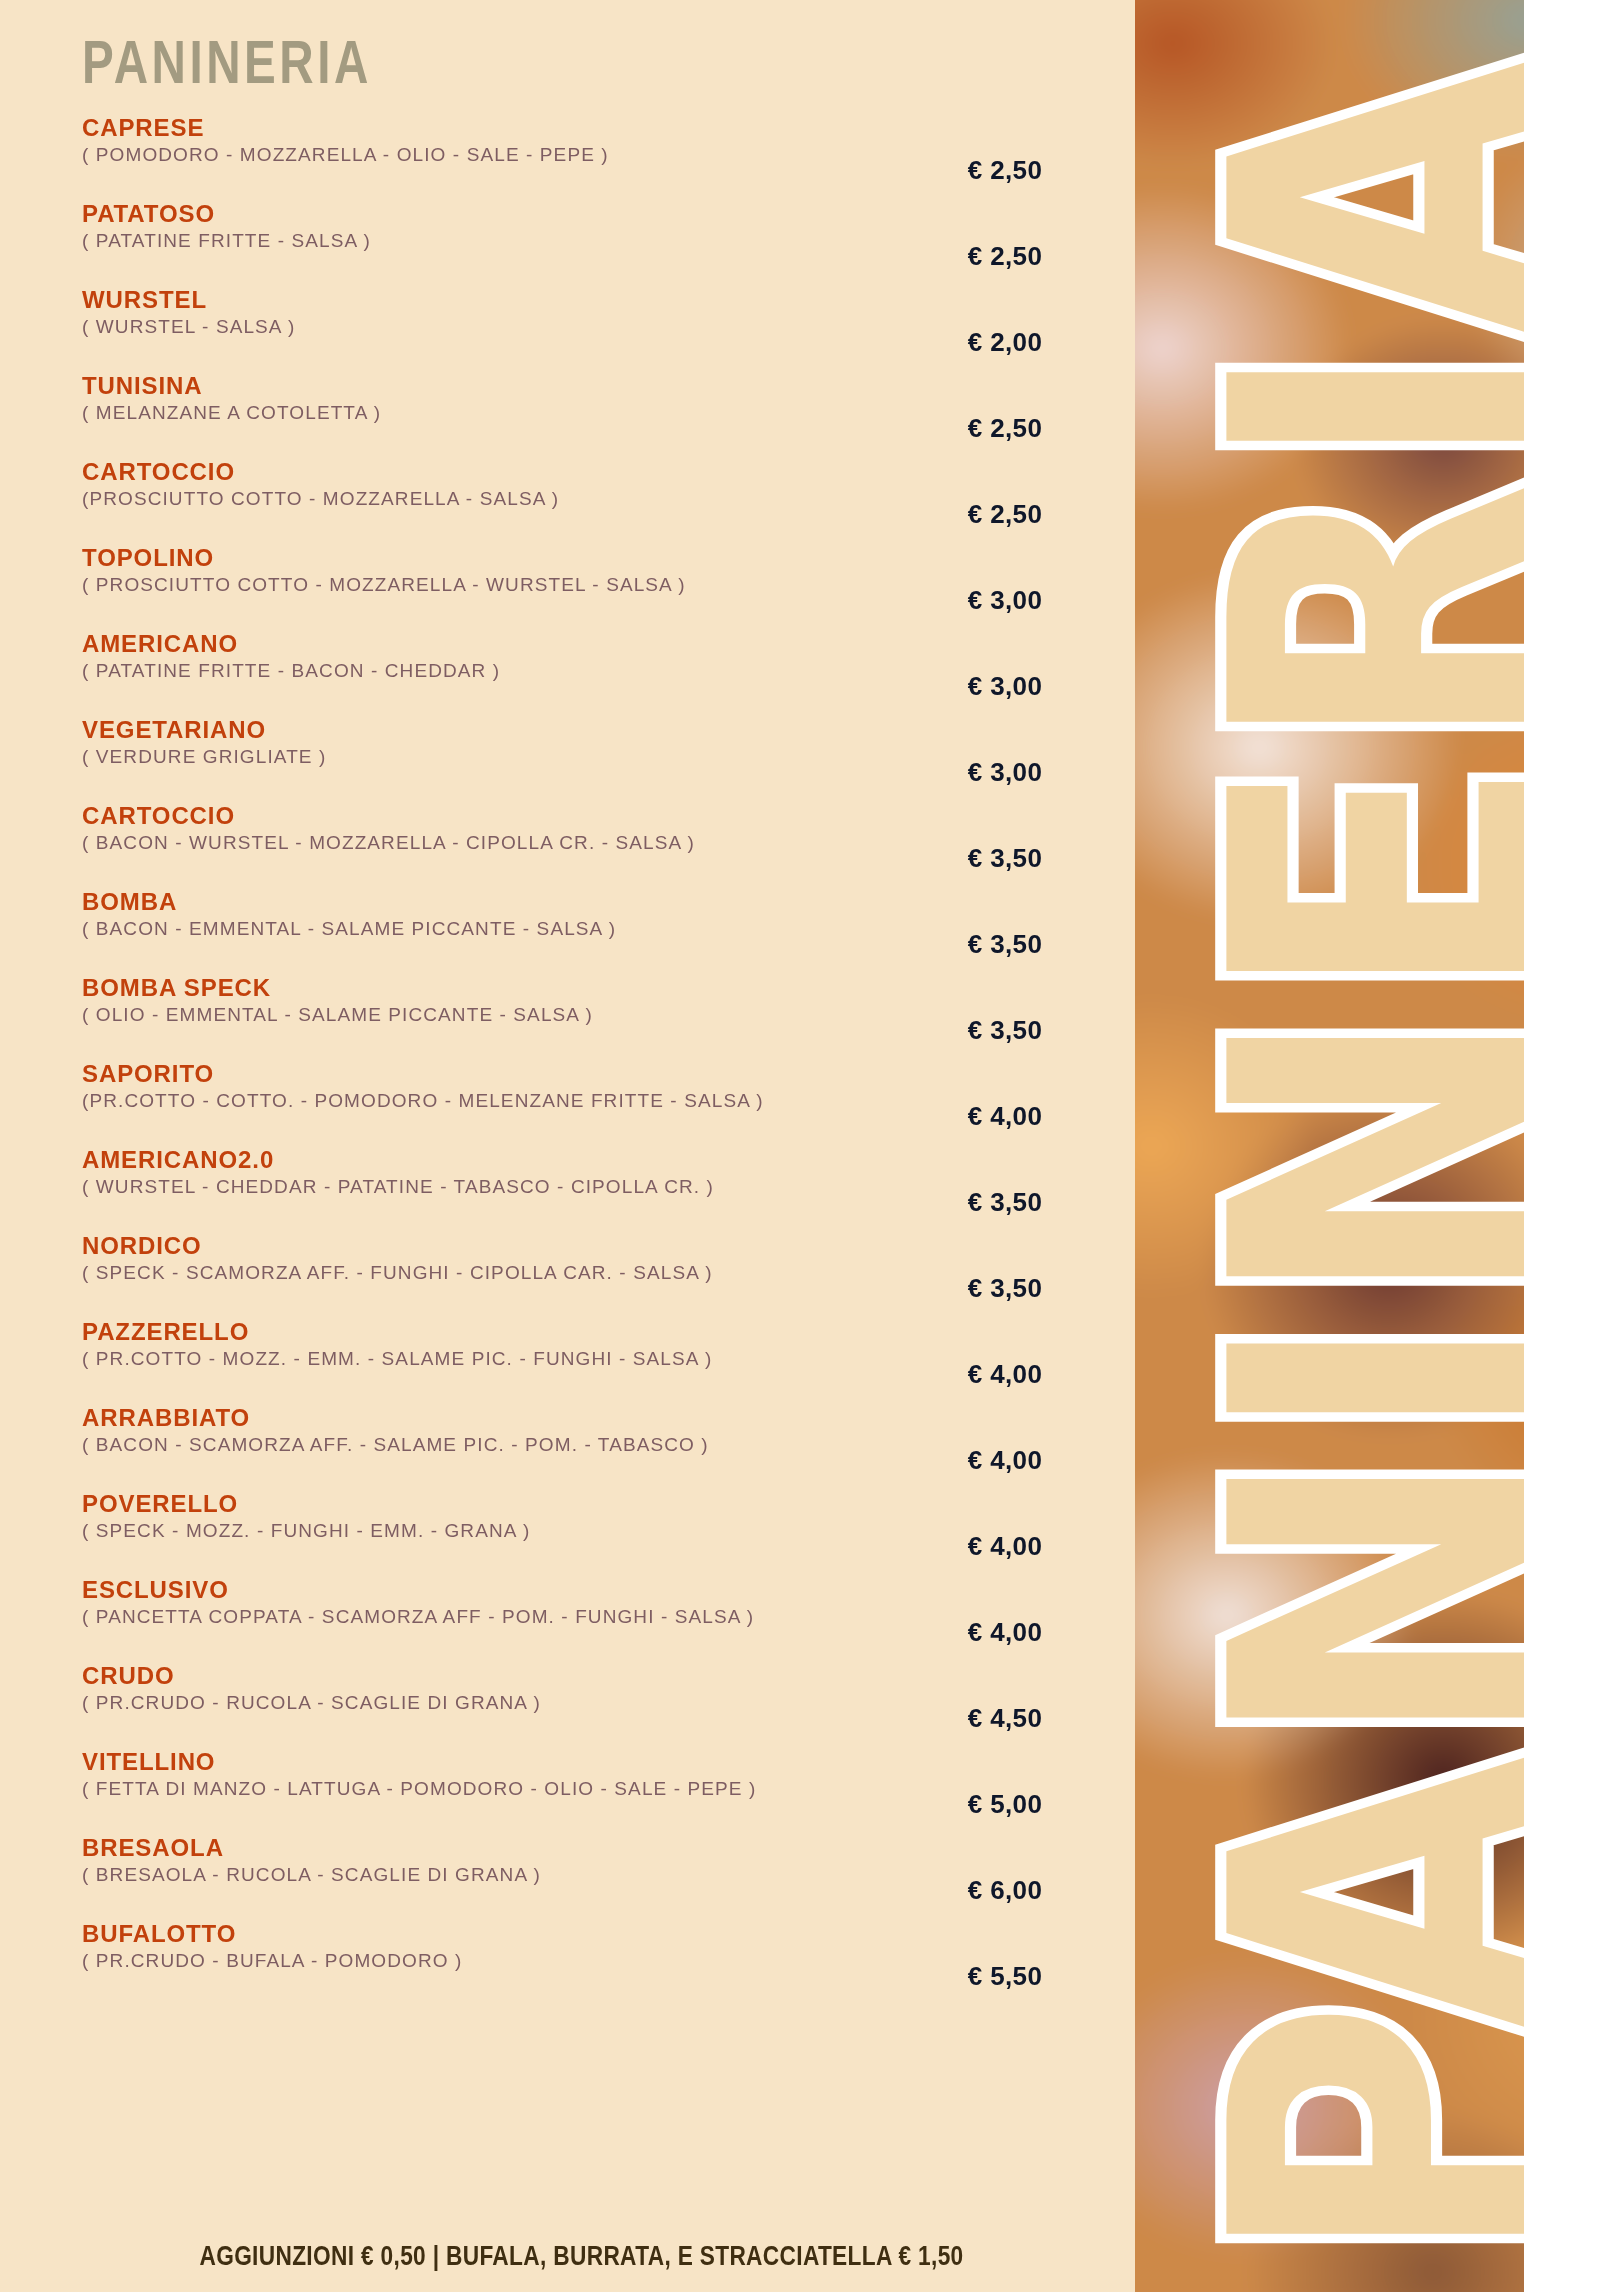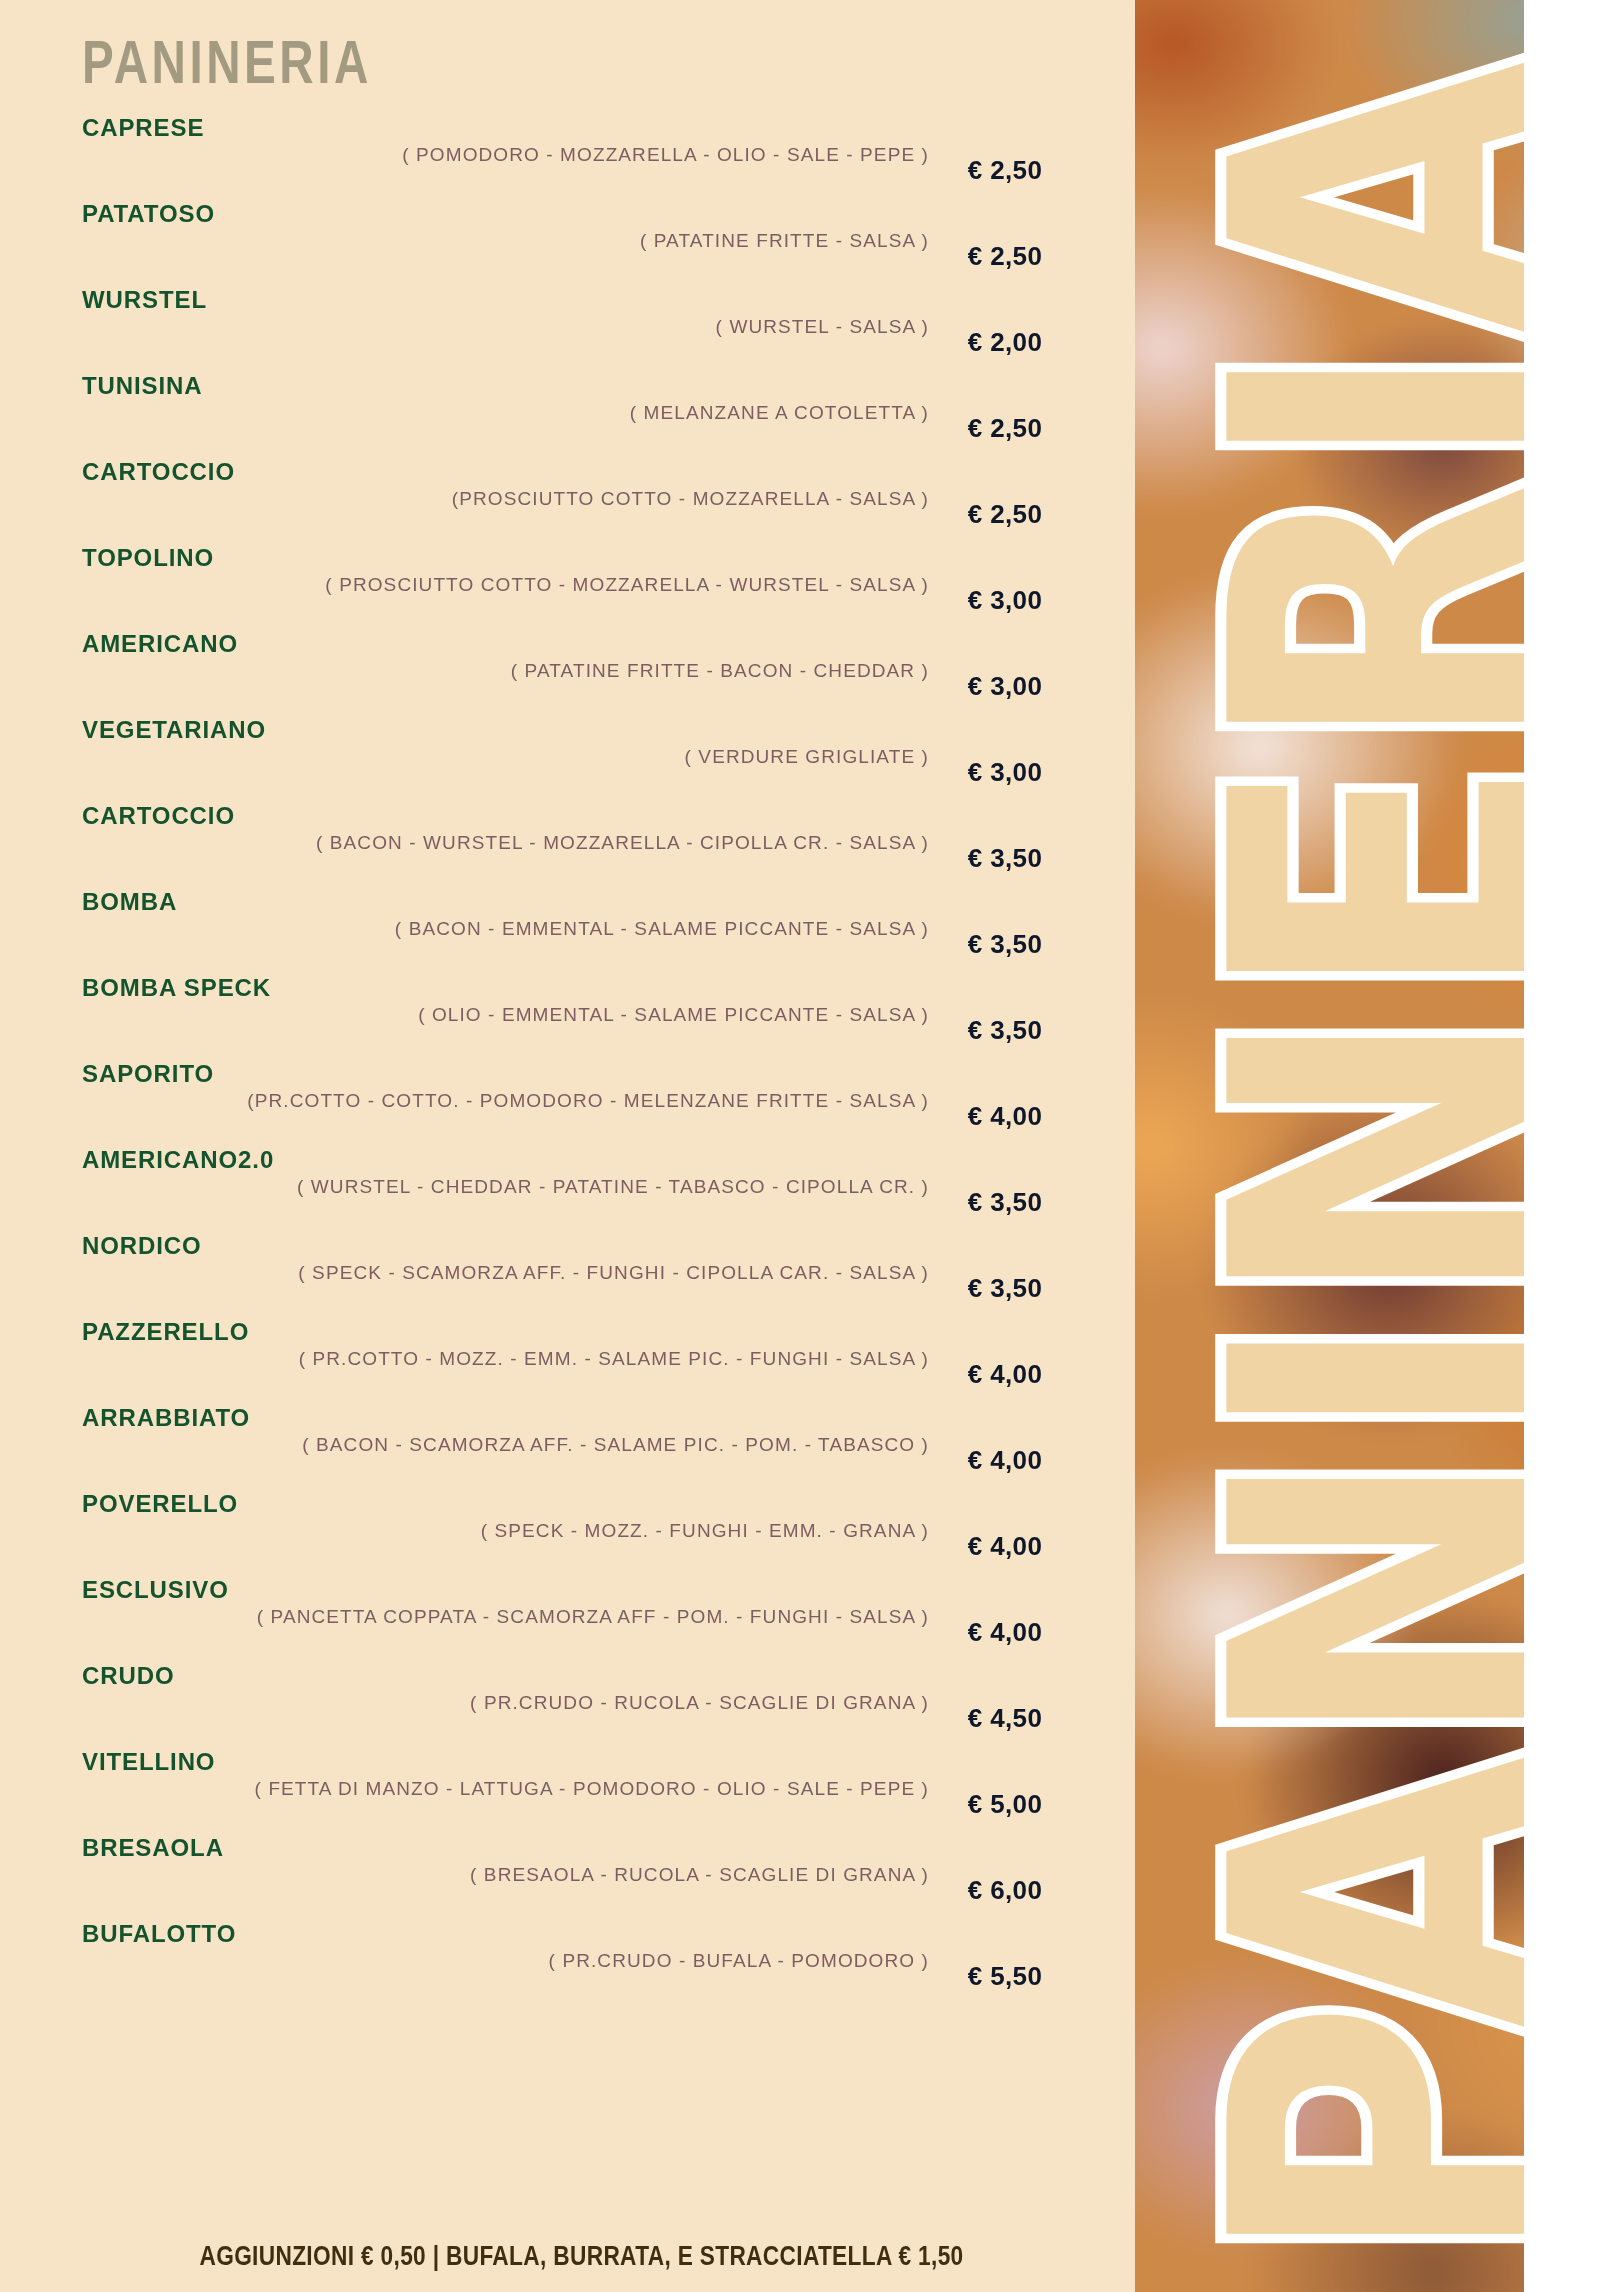--- a/index.html
+++ b/index.html
@@ -28,30 +28,29 @@
   }
   .menu-item{
     position:relative;
     height:86px;
     display:flex;align-items:flex-start;justify-content:space-between;
   }
   .item-text{flex:1 1 auto;min-width:0;}
   .item-name{
     font-size:24px;line-height:24px;font-weight:bold;
     letter-spacing:0.9px;
-    color:#14532d;
+    color:#c2410c;
     white-space:nowrap;
   }
   .item-desc{
     margin-top:5.4px;
     font-size:19px;line-height:19.7px;
     letter-spacing:1.1px;
     color:#7e5d62;
     white-space:nowrap;
-    text-align:right;
   }
   .item-price{
     flex:0 0 152px;
     text-align:center;
     padding-top:0.9px;
     font-size:26px;line-height:26px;font-weight:bold;
     letter-spacing:0.4px;
     color:#0f172a;
     white-space:nowrap;
     margin-top:40px;

